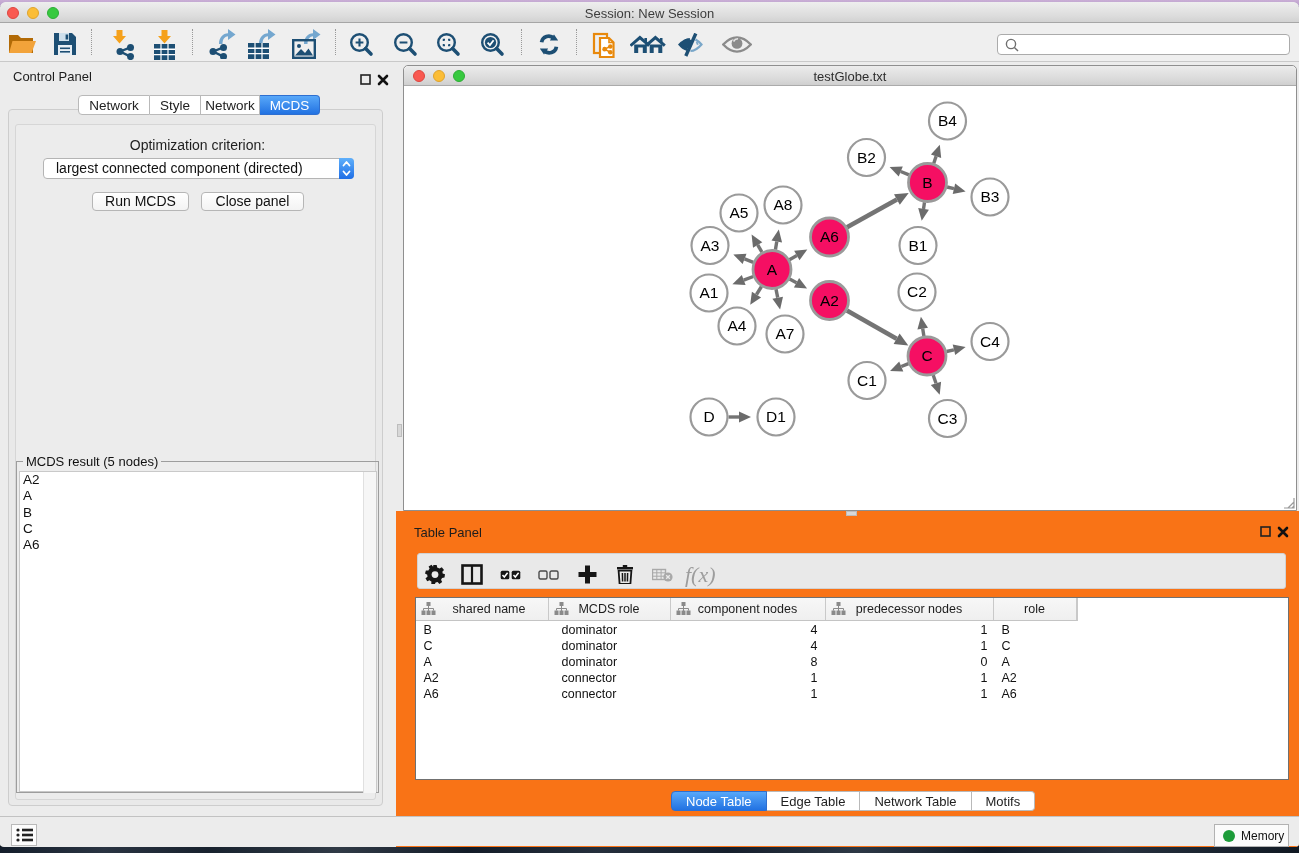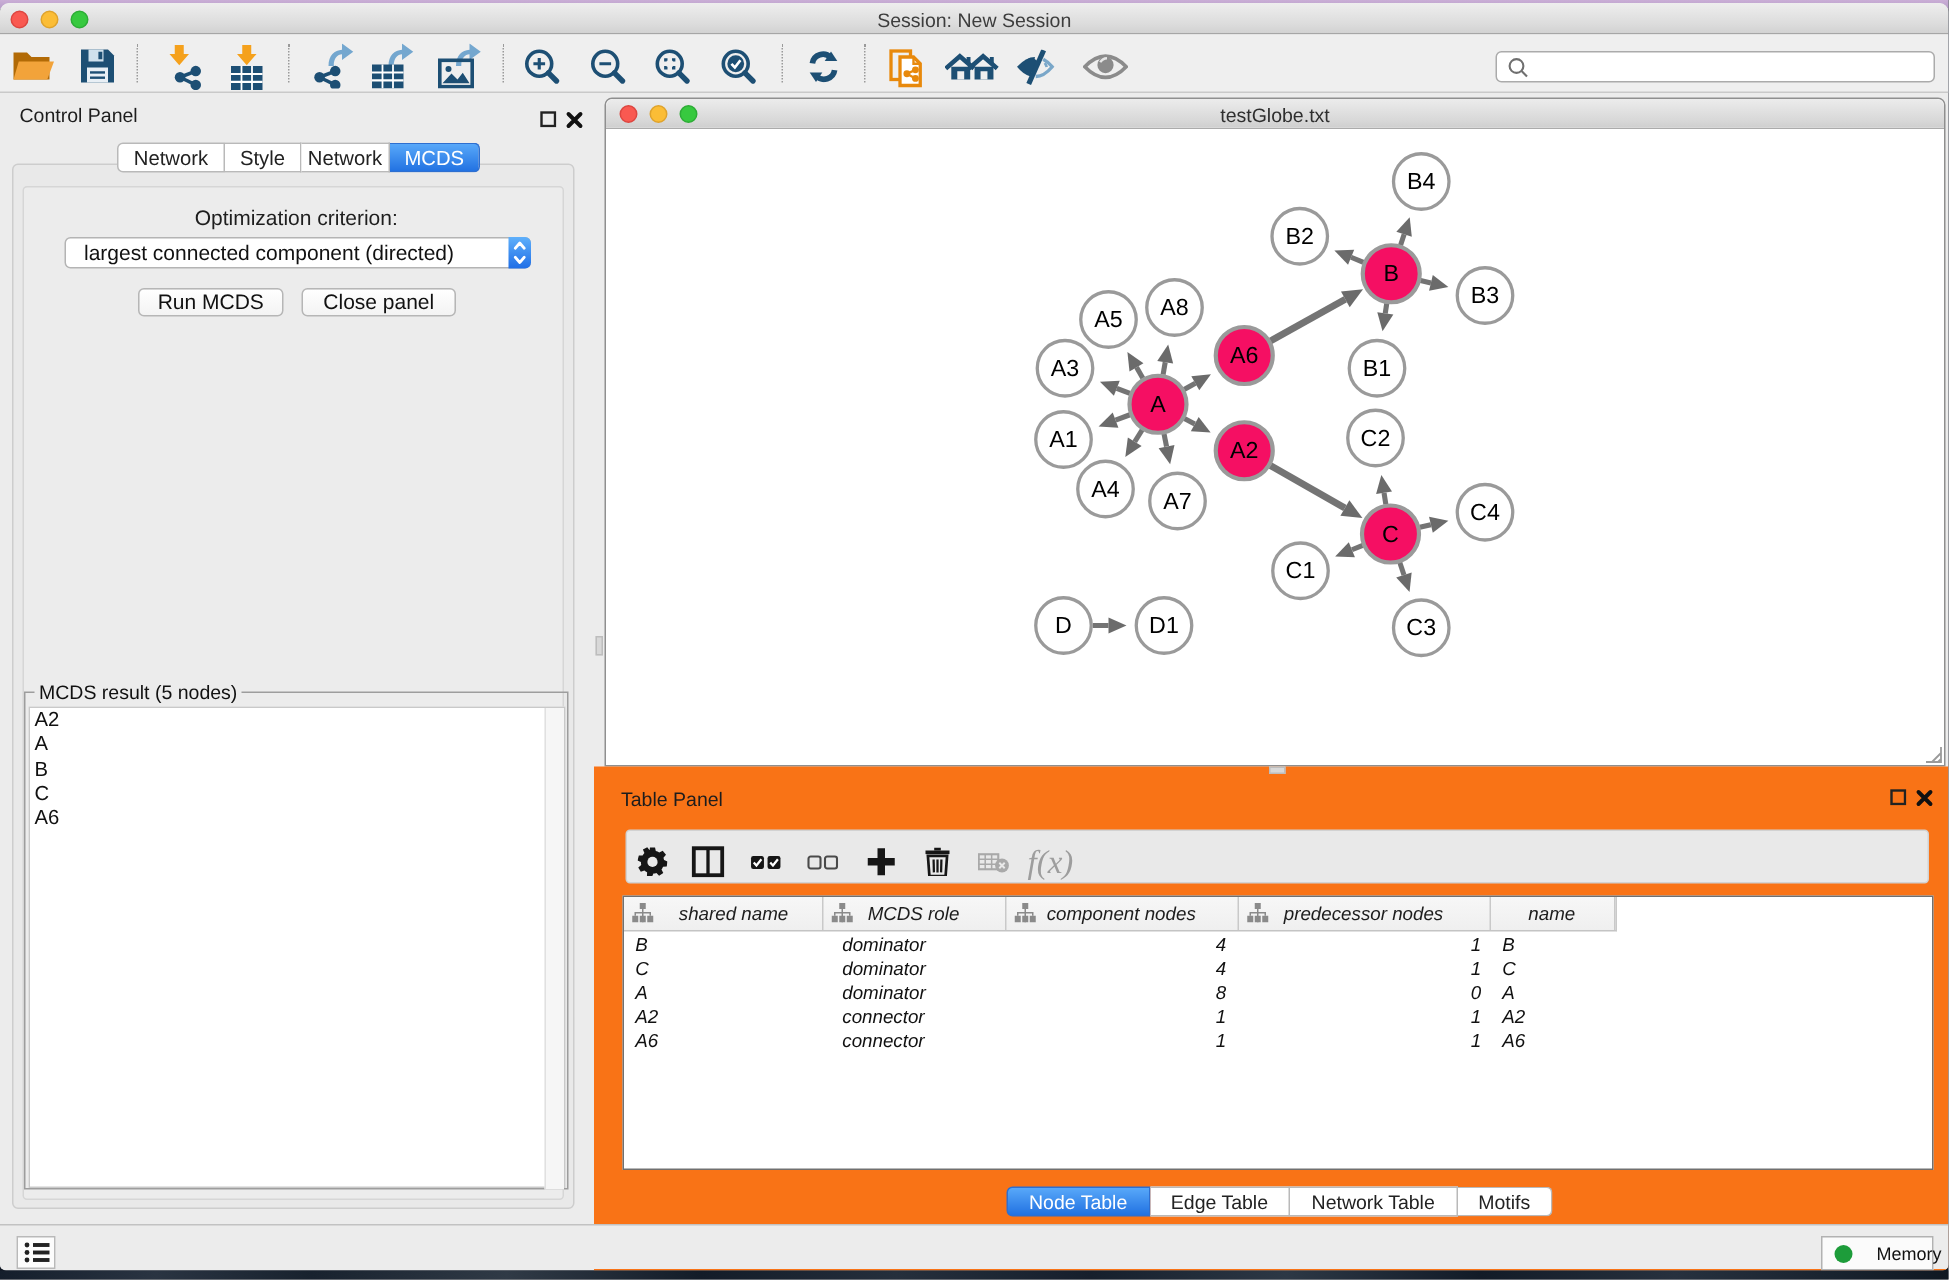--- a/index.html
+++ b/index.html
@@ -48,41 +48,41 @@
 #netwin { position:absolute; left:403px; top:63px; width:894px; height:446px; background:#ffffff; border:1px solid #8f8f8f; border-radius:5px 5px 0 0; }
 #nettitle { position:absolute; left:0; top:0; width:892px; height:20px; background:linear-gradient(180deg,#ececec,#d8d8d8 75%,#cfcfcf); border-bottom:1px solid #ababab; border-radius:5px 5px 0 0; }
 #nettitle .t1 { left:9px; top:4px; background:#f95951; border:1px solid #dd4640; }
 #nettitle .t2 { left:29px; top:4px; background:#fbbd36; border:1px solid #dfa32c; }
 #nettitle .t3 { left:49px; top:4px; background:#37c93f; border:1px solid #2dad36; }
 #netTitleText { position:absolute; top:3px; left:0; width:100%; text-align:center; font-size:13px; color:#2e2e2e; }
 
 #tpanel { position:absolute; left:396px; top:509px; width:903px; height:396px; background:#f97316; }
 #tpTitle { position:absolute; left:18px; top:14px; font-size:13px; color:#1d1d1d; }
 #tpToolbar { position:absolute; left:21px; top:42px; width:869px; height:36px; background:#e9e9e9; border:1px solid #d2d2d2; border-radius:3px; }
-#ttable { position:absolute; left:18.5px; top:86px; width:874px; height:183px; background:#ffffff; border:1.5px solid #707070;font-style:italic; }
+#ttable { position:absolute; left:18.5px; top:86px; width:874px; height:183px; background:#ffffff; border:1.5px solid #707070; }
 #thead { position:absolute; left:0; top:0; width:662px; height:23px; background:linear-gradient(180deg,#f7f7f7,#efefef); border-bottom:1px solid #c4c4c4; border-right:1px solid #c9c9c9; }
 .hcol { position:absolute; top:0; height:22px; border-right:1px solid #c9c9c9; }
 .htext { position:absolute; top:4px; width:100%; text-align:center; font-size:12.5px; color:#1c1c1c; }
 .trow { position:absolute; left:0; width:660px; height:16px; font-size:12.5px; color:#111; }
 .c1 { position:absolute; left:8px; }
 .c2 { position:absolute; left:146px; }
 .c3 { position:absolute; left:256px; width:146px; text-align:right; }
 .c4 { position:absolute; left:411px; width:161px; text-align:right; }
 .c5 { position:absolute; left:586px; }
 .btabs { position:absolute; left:275px; top:280px; height:20px; display:flex; }
 .btab { height:20px; line-height:19px; font-size:13px; color:#222; background:#ffffff; border:1px solid #b9b9b9; border-left:none; padding:0 14px; }
 .btab.first { border-left:1px solid #b9b9b9; border-radius:4px 0 0 4px; }
 .btab.last { border-radius:0 4px 4px 0; }
 .btab.sel { background:linear-gradient(180deg,#58a8f9,#2272e2); color:#ffffff; border-color:#2e6fd0; }
 
 #statusbar { position:absolute; left:0; top:814px; width:1299px; height:30px; background:#ececec; border-top:1px solid #c2c2c2; }
 #listBtn { position:absolute; left:11px; top:7px; width:26px; height:22px; background:#fcfcfc; border:1px solid #b9b9b9; }
 #memBtn { position:absolute; left:1214px; top:7px; width:75px; height:23px; background:#fbfbfb; border:1px solid #b2b2b2; font-size:12px; color:#111; }
 #memBtn .dot { position:absolute; left:8px; top:5px; width:12px; height:12px; border-radius:50%; background:#1d9c3a; }
-#memBtn .mtext { position:absolute; left:36px; top:4px; }
+#memBtn .mtext { position:absolute; left:26px; top:4px; }
 .winbtn { position:absolute; top:12px; }
 </style>
 </head>
 <body>
 <div class="abs" id="deskTop"></div>
 <div class="abs" id="app">
   <div id="titlebar">
     <div class="tl t1"></div>
       <div class="tl t2"></div>
       <div class="tl t3"></div>
@@ -479,21 +479,21 @@
               <g fill="#8a8a8a">
                 <rect x="5.5" y="0" width="4" height="4"></rect>
                 <rect x="0.5" y="8.5" width="4" height="4.5"></rect>
                 <rect x="5.5" y="8.5" width="4" height="4.5"></rect>
                 <rect x="10.5" y="8.5" width="4" height="4.5"></rect>
               </g>
               <path d="M7.5 4 L7.5 13 M2.5 8.5 L2.5 6.5 L12.5 6.5 L12.5 8.5" stroke="#8a8a8a" stroke-width="1" fill="none"></path>
             </svg>
           </div>
         <div class="hcol" style="left:578px;width:83px">
-            <span class="htext">name</span>
+            <span class="htext">role</span>
           </div>
       </div>
       <div class="trow" style="top:25px">
           <span class="c1">B</span>
           <span class="c2">dominator</span>
           <span class="c3">4</span>
           <span class="c4">1</span>
           <span class="c5">B</span>
         </div>
       <div class="trow" style="top:41px">

